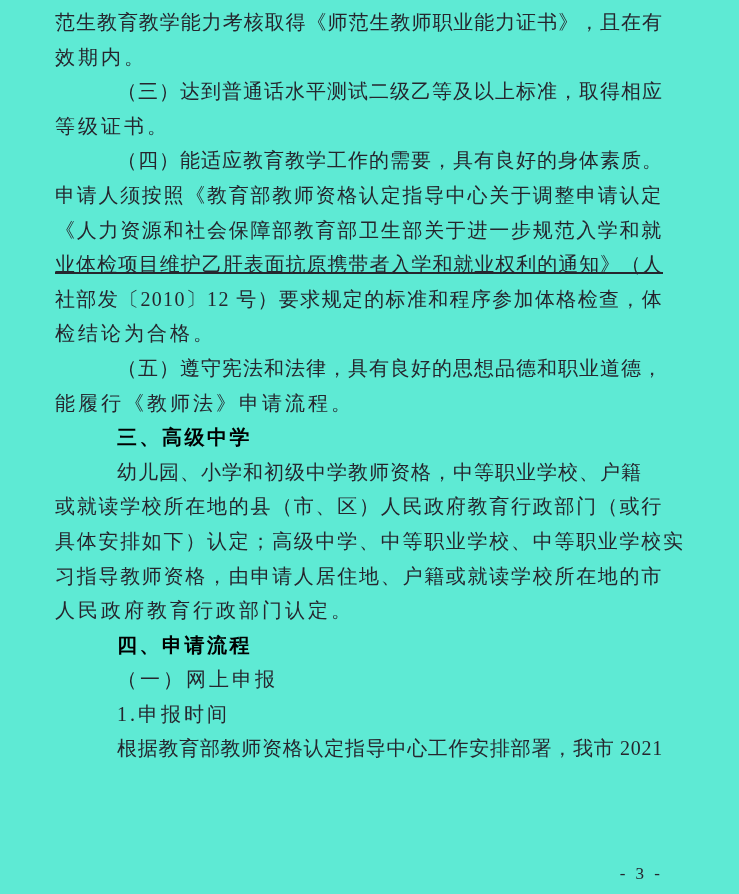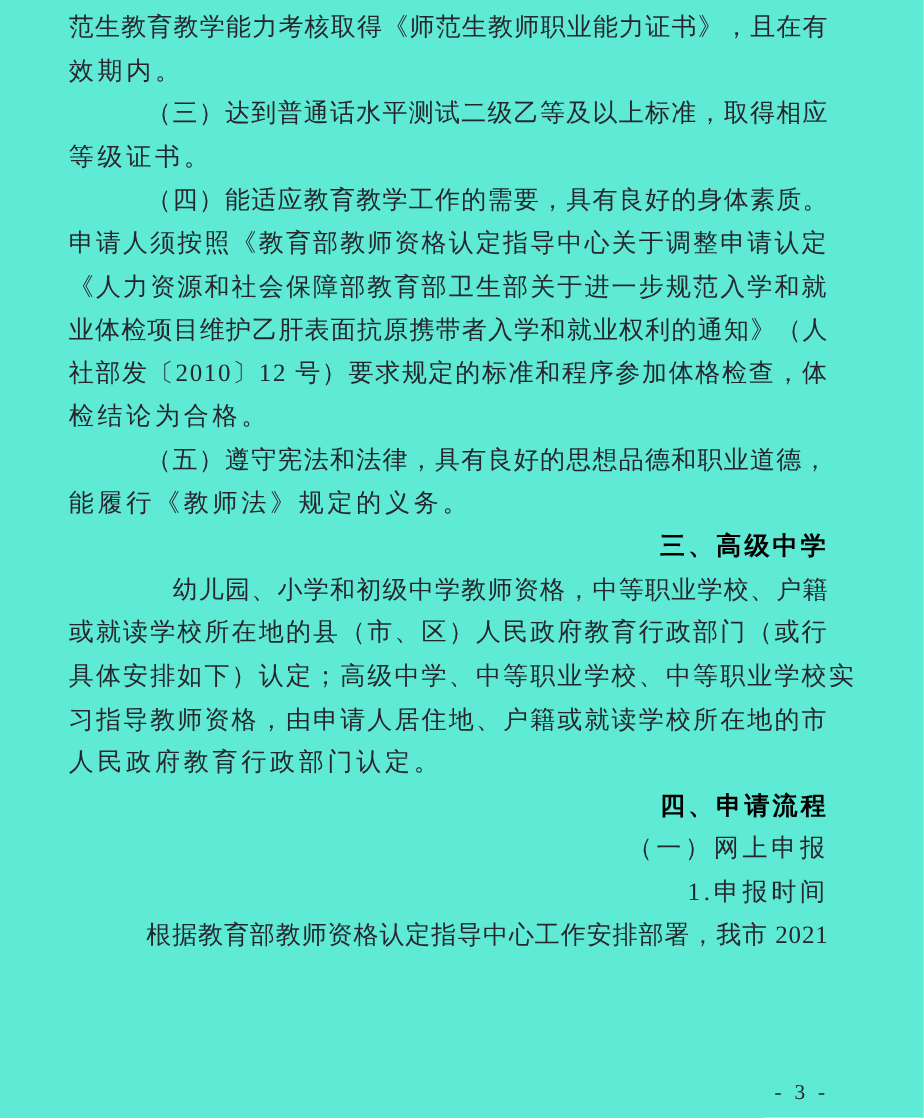--- a/index.html
+++ b/index.html
@@ -21,21 +21,21 @@
   }
   .line {
     height: 34.6px;
     line-height: 34.6px;
     font-size: 20px;
     white-space: nowrap;
     text-align: left;
   }
   .line > span { letter-spacing: 3px; }
   .line.fill > span { letter-spacing: 0; }
-  .line.indent { padding-left: 62px; text-align: right; }
+  .line.indent { padding-left: 62px; }
   .line.heading {
     font-family: "Liberation Sans", "DejaVu Sans", sans-serif;
     font-weight: bold;
     color: #000000;
   }
   .line.heading > span { letter-spacing: 2.5px; }
   .line.subheading { color: #26262e; }
   .page-number {
     position: absolute;
     right: 76px;
@@ -52,25 +52,25 @@
 
 <div class="page">
   <div class="doc-body" id="doc-body">
       <div class="line body fill"><span style="letter-spacing: 0.965517px;">范生教育教学能力考核取得《师范生教师职业能力证书》，且在有</span></div>
       <div class="line body"><span>效期内。</span></div>
       <div class="line body indent fill"><span style="letter-spacing: 1px;">（三）达到普通话水平测试二级乙等及以上标准，取得相应</span></div>
       <div class="line body"><span>等级证书。</span></div>
       <div class="line body indent fill"><span style="letter-spacing: 1px;">（四）能适应教育教学工作的需要，具有良好的身体素质。</span></div>
       <div class="line body fill"><span style="letter-spacing: 1.71429px;">申请人须按照《教育部教师资格认定指导中心关于调整申请认定</span></div>
       <div class="line body fill"><span style="letter-spacing: 1.71429px;">《人力资源和社会保障部教育部卫生部关于进一步规范入学和就</span></div>
-      <div class="line body fill"><span style="letter-spacing: 0.965517px;">业体检项目维护乙肝表面抗原携带者入学和就业权利的通知》（人</span></div>
+      <div class="line body fill"><span style="letter-spacing: 0.965517px; text-decoration: underline;">业体检项目维护乙肝表面抗原携带者入学和就业权利的通知》（人</span></div>
       <div class="line body fill"><span style="letter-spacing: 1.34375px; text-align: center;">社部发〔2010〕12 号）要求规定的标准和程序参加体格检查，体</span></div>
       <div class="line body"><span>检结论为合格。</span></div>
       <div class="line body indent fill"><span style="letter-spacing: 1px;">（五）遵守宪法和法律，具有良好的思想品德和职业道德，</span></div>
-      <div class="line body"><span>能履行《教师法》规定的义务。</span></div>
+      <div class="line body"><span>能履行《教师法》申请流程。</span></div>
       <div class="line heading indent"><span>三、高级中学</span></div>
       <div class="line body indent fill"><span style="letter-spacing: 1px;">幼儿园、小学和初级中学教师资格，中等职业学校、户籍</span></div>
       <div class="line body fill"><span style="letter-spacing: 1.71429px;">或就读学校所在地的县（市、区）人民政府教育行政部门（或行</span></div>
       <div class="line body fill"><span style="letter-spacing: 1.71429px;">具体安排如下）认定；高级中学、中等职业学校、中等职业学校实</span></div>
       <div class="line body fill"><span style="letter-spacing: 1.71429px;">习指导教师资格，由申请人居住地、户籍或就读学校所在地的市</span></div>
       <div class="line body"><span>人民政府教育行政部门认定。</span></div>
       <div class="line heading indent"><span>四、申请流程</span></div>
       <div class="line subheading indent"><span>（一）网上申报</span></div>
       <div class="line body indent"><span>1.申报时间</span></div>
       <div class="line body indent fill"><span style="letter-spacing: 0.724138px;">根据教育部教师资格认定指导中心工作安排部署，我市 2021</span></div>

